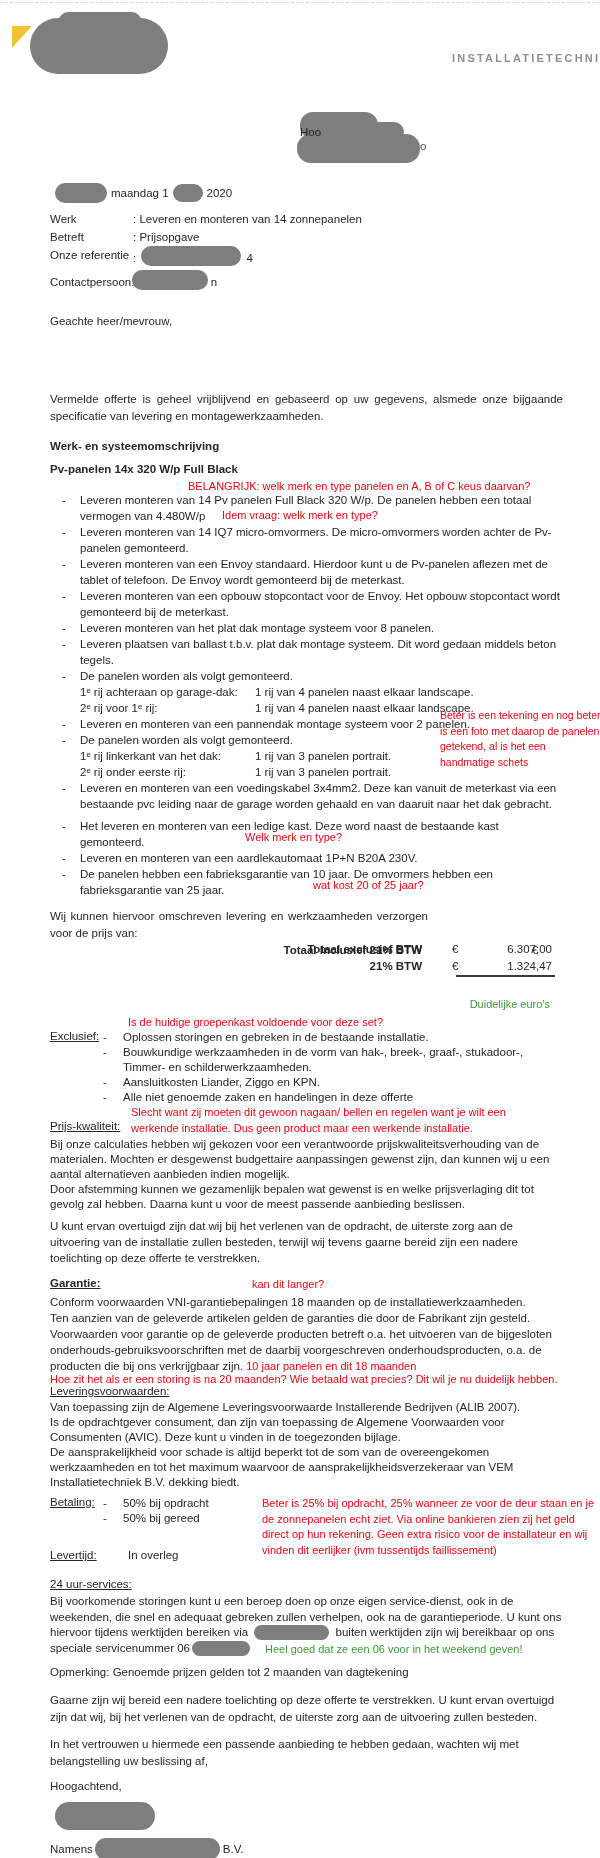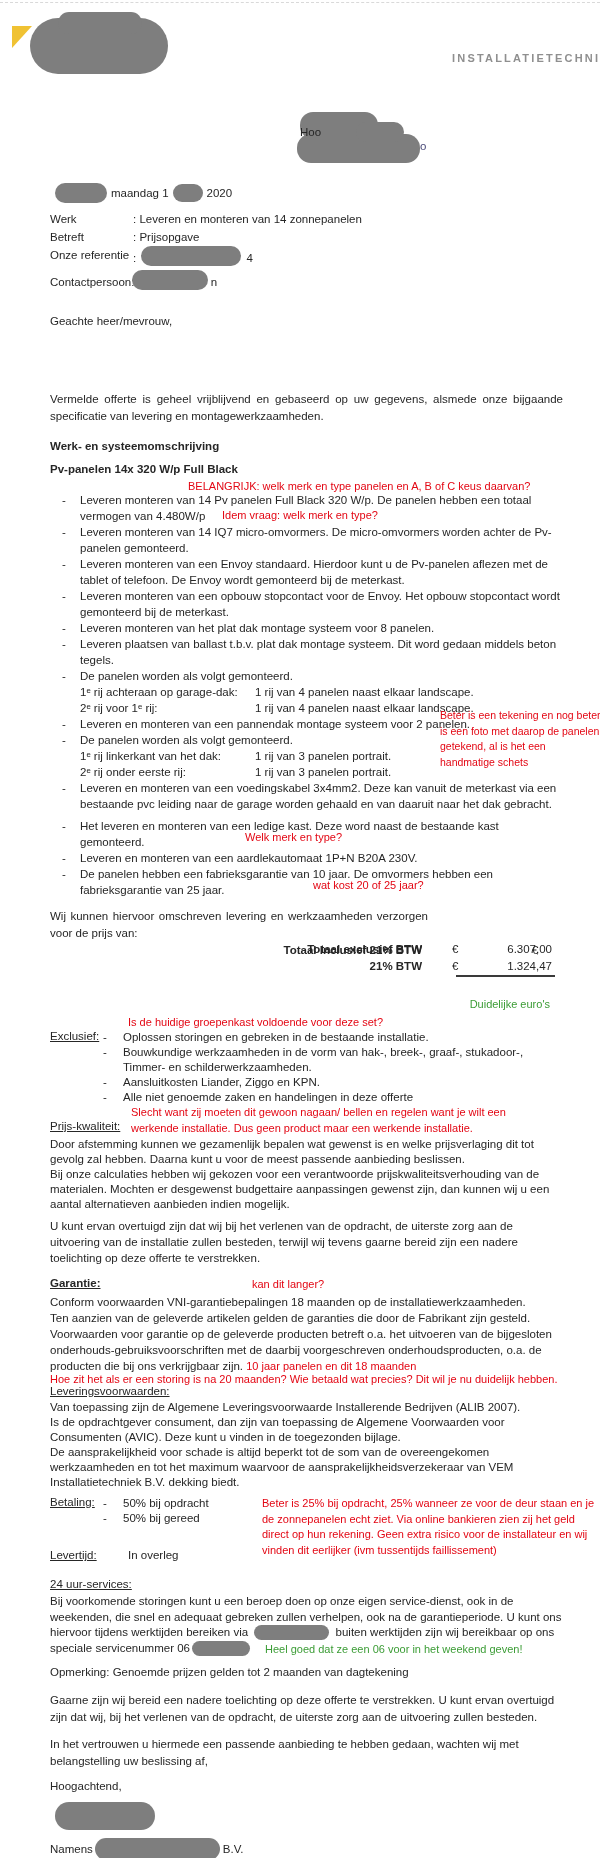--- a/index.html
+++ b/index.html
@@ -217,22 +217,22 @@
       </div>
     <div class="xrow">
         <span class="dash">-</span>
         <span>Alle niet genoemde zaken en handelingen in deze offerte</span>
       </div>
   </div>
   <div class="abs red ann" style="left:123px;top:1104px;width:420px;line-height:16px;margin-left:8px;">Slecht want zij moeten dit gewoon nagaan/ bellen en regelen want je wilt een werkende installatie. Dus geen product maar een werkende installatie.</div>
 
   <div class="abs u" style="left:50px;top:1120px;">Prijs-kwaliteit:</div>
   <div class="abs lh15" style="left:50px;top:1137px;width:520px;">
+    <p>Bij onze calculaties hebben wij gekozen voor een verantwoorde prijskwaliteitsverhouding van de materialen. Mochten er desgewenst budgettaire aanpassingen gewenst zijn, dan kunnen wij u een aantal alternatieven aanbieden indien mogelijk.</p>
     <p>Door afstemming kunnen we gezamenlijk bepalen wat gewenst is en welke prijsverlaging dit tot gevolg zal hebben. Daarna kunt u voor de meest passende aanbieding beslissen.</p>
-    <p>Bij onze calculaties hebben wij gekozen voor een verantwoorde prijskwaliteitsverhouding van de materialen. Mochten er desgewenst budgettaire aanpassingen gewenst zijn, dan kunnen wij u een aantal alternatieven aanbieden indien mogelijk.</p>
   </div>
   <div class="abs lh16" style="left:50px;top:1218px;width:515px;">U kunt ervan overtuigd zijn dat wij bij het verlenen van de opdracht, de uiterste zorg aan de uitvoering van de installatie zullen besteden, terwijl wij tevens gaarne bereid zijn een nadere toelichting op deze offerte te verstrekken.</div>
 
   <div class="abs u" style="left:50px;top:1277px;font-weight:bold;">Garantie:</div>
   <div class="abs red ann" style="left:252px;top:1277px;">kan dit langer?</div>
   <div class="abs lh16" style="left:50px;top:1294px;width:505px;">
     <p>Conform voorwaarden VNI-garantiebepalingen 18 maanden op de installatiewerkzaamheden.</p>
     <p>Ten aanzien van de geleverde artikelen gelden de garanties die door de Fabrikant zijn gesteld.</p>
     <p><span>Voorwaarden voor garantie op de geleverde producten betreft o.a. het uitvoeren van de bijgesloten onderhouds-gebruiksvoorschriften met de daarbij voorgeschreven onderhoudsproducten, o.a. de producten die bij ons verkrijgbaar zijn.</span> <span class="red ann">10 jaar panelen en dit 18 maanden</span></p>
   </div>

